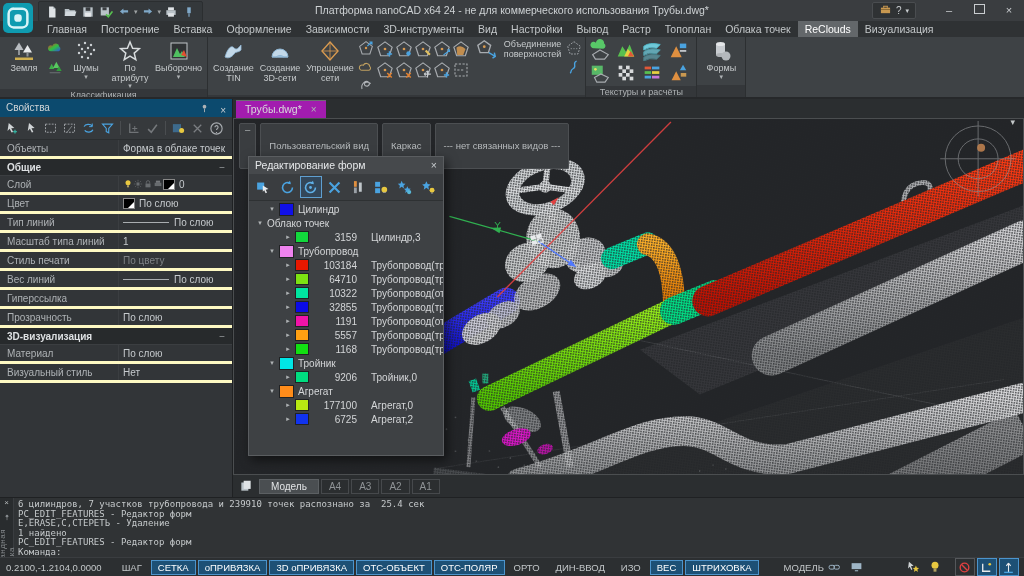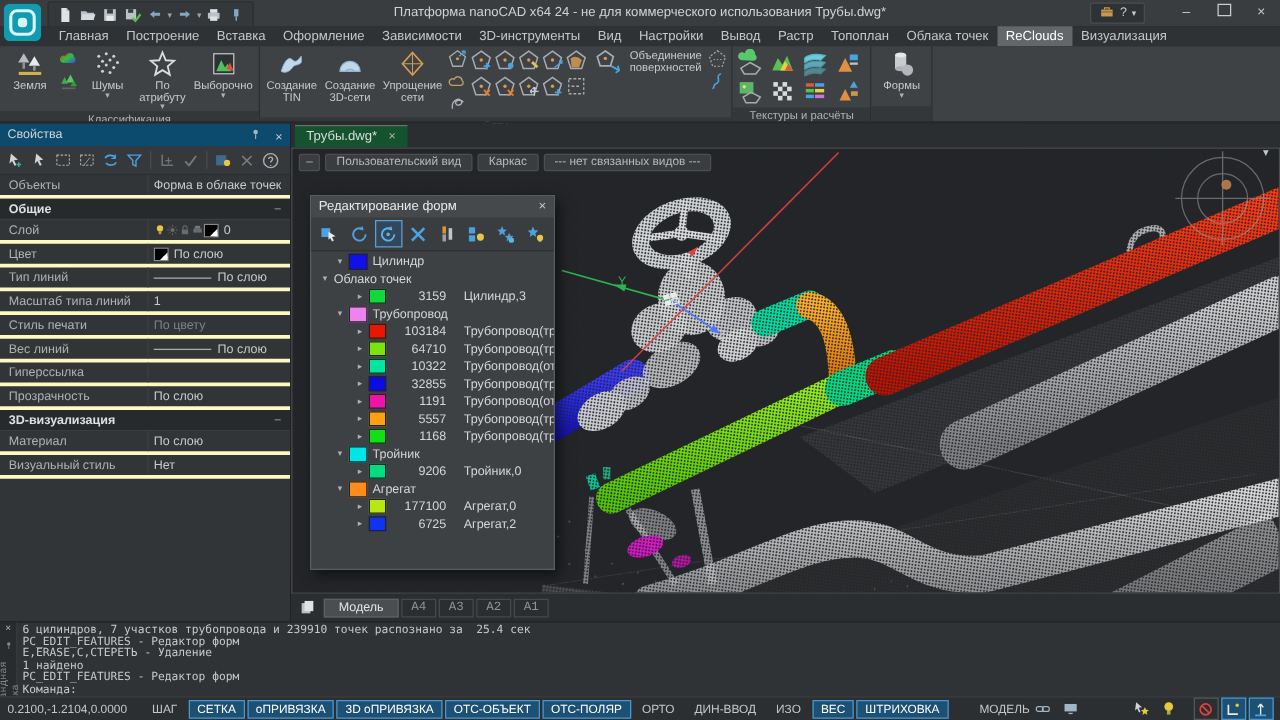--- a/index.html
+++ b/index.html
@@ -65,30 +65,30 @@
        align-items:center;padding:0 7px;justify-content:space-between;border-bottom:1px solid #3b3e41;}
   .psec .pmin{color:#9a9ea1;font-weight:normal;}
   .sw{width:10px;height:9px;background:#000;border:1px solid #888;display:inline-block;
        margin-right:4px;position:relative;}
   .sw.black:after{content:"";position:absolute;right:0;bottom:0;border:3px solid transparent;
        border-right-color:#fff;border-bottom-color:#fff;}
   .ltline{width:46px;height:1px;background:#a9adb0;display:inline-block;margin-right:5px;}
   
   #docbar{position:absolute;left:233px;top:99px;width:791px;height:19px;background:#2b2e30;
        display:flex;align-items:flex-end;}
-  .dtab{height:17px;background:#14532d;color:#d8dadc;font-size:10.5px;line-height:17px;
+  .dtab{height:17px;background:#a21caf;color:#d8dadc;font-size:10.5px;line-height:17px;
        padding:0 9px;margin-left:3px;border-top:1px solid #6a6e71;display:flex;align-items:center;}
   .dtab .x{margin-left:9px;color:#b0b4b6;font-size:10px;}
   
   #canvas{position:absolute;left:233px;top:118px;width:791px;height:357px;background:#232528;
        border:1px solid #4b4e50;box-sizing:border-box;overflow:hidden;}
   #scene{position:absolute;left:0;top:0;width:789px;height:355px;}
   #viewpills{position:absolute;left:5px;top:4px;display:flex;z-index:3;}
   .vpill{background:#3a3d40;border:1px solid #4c4f52;border-radius:2px;color:#b6babc;
-       font-size:9.5px;line-height:12px;padding:0 8px;margin-right:4px;white-space:nowrap;}
+       font-size:9.5px;line-height:12px;padding:16px 8px;margin-right:4px;white-space:nowrap;}
   .vpill.sm{padding:0 5px;}
   #chev{position:absolute;right:8px;top:-2px;color:#c4c8ca;font-size:9px;z-index:3;}
   
   #dlg{position:absolute;left:14px;top:37px;width:196px;height:300px;background:#3e4144;
        border:1px solid #5a5d60;box-shadow:3px 4px 10px rgba(0,0,0,.55);z-index:5;
        box-sizing:border-box;}
   #dlg .dhdr{height:17px;background:#46494c;color:#e6e8ea;font-size:10.5px;line-height:17px;
        padding:0 6px;display:flex;justify-content:space-between;}
   #dlg .dhdr .x{color:#c9cdd0;}
   #dlgtools{height:26px;background:#3a3d40;border-bottom:1px solid #2e3133;display:flex;
@@ -942,21 +942,21 @@
   </div>
 
   <div id="sheetbar">
     <span class="sic">
         <svg width="16" height="14" viewBox="0 0 24 24">
           <rect x="4" y="6" width="12" height="14" fill="#b9c2c8"></rect>
           <rect x="8" y="3" width="12" height="14" fill="#dfe3e6"></rect>
         </svg>
       </span>
     <span class="stab act">Модель</span>
-    <span id="othertabs" style="display:flex;font-family:Liberation Mono, monospace;">
+    <span id="othertabs" style="display:flex;">
         <span class="stab">A4</span>
         <span class="stab">A3</span>
         <span class="stab">A2</span>
         <span class="stab">A1</span>
       </span>
   </div>
 
   <div id="cmd">
     <div id="cmdstrip">
       <span class="cx">×</span>

